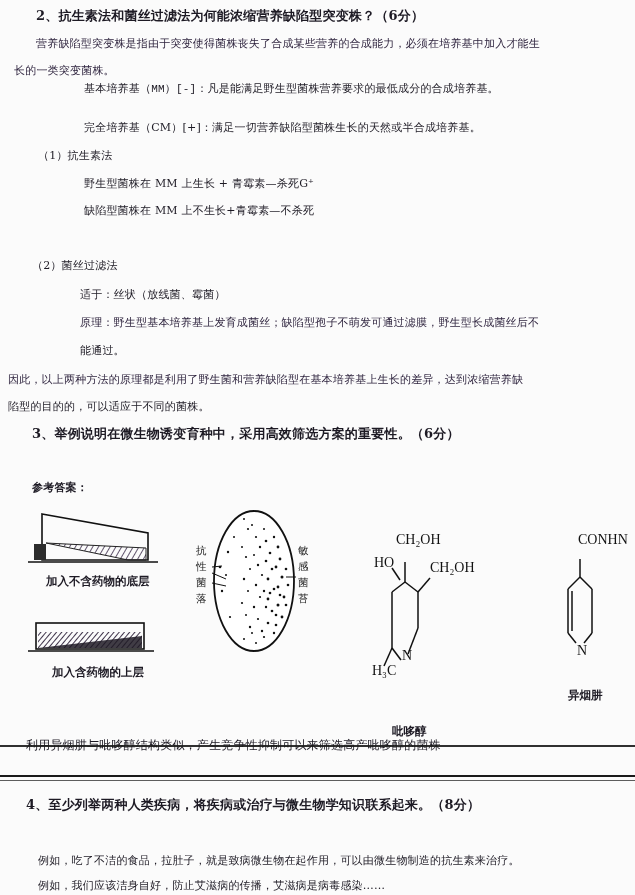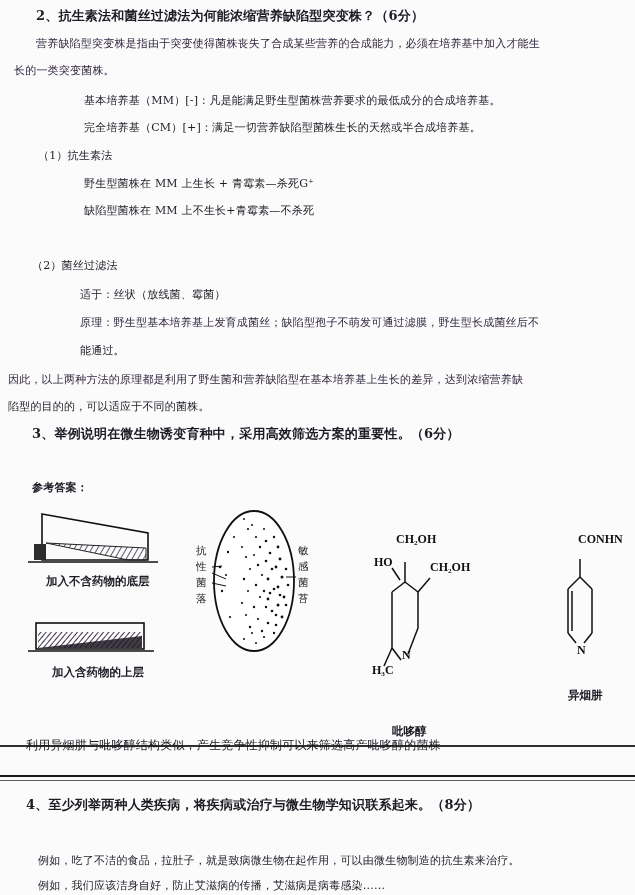--- a/index.html
+++ b/index.html
@@ -36,25 +36,24 @@
     .fig { position: absolute; }
     .caption {
       position: absolute;
       font-size: 11.5px;
       font-weight: bold;
       white-space: nowrap;
       font-family: "DejaVu Sans", "Liberation Sans", sans-serif;
     }
     .chem-label {
       position: absolute;
-      font-size: 12px;
+      font-size: 14px;
       font-family: "Liberation Serif", "DejaVu Serif", serif;
       white-space: nowrap;
       color: #111;
-      font-weight: bold;
     }
     .vert-label {
       position: absolute;
       font-size: 10.5px;
       font-weight: normal;
       width: 12px;
       line-height: 16px;
       font-family: "DejaVu Sans", "Liberation Sans", sans-serif;
       word-break: break-all;
       white-space: normal;
@@ -68,21 +67,21 @@
     }
   </style>
 </head>
 <body>
 
 <div class="page">
 
   <div class="line q-title" style="left:36px; top:8px;">2、抗生素法和菌丝过滤法为何能浓缩营养缺陷型突变株？（6分）</div>
   <div class="line tint" style="left:36px; top:36px;">营养缺陷型突变株是指由于突变使得菌株丧失了合成某些营养的合成能力，必须在培养基中加入才能生</div>
   <div class="line tint" style="left:14px; top:63px;">长的一类突变菌株。</div>
-  <div class="line" style="left:84px; top:93px;">基本培养基（MM）[-]：凡是能满足野生型菌株营养要求的最低成分的合成培养基。</div>
+  <div class="line" style="left:84px; top:81px;font-family:Liberation Mono, monospace;">基本培养基（MM）[-]：凡是能满足野生型菌株营养要求的最低成分的合成培养基。</div>
   <div class="line" style="left:84px; top:120px;">完全培养基（CM）[+]：满足一切营养缺陷型菌株生长的天然或半合成培养基。</div>
 
   <div class="line" style="left:38px; top:148px;">（1）抗生素法</div>
   <div class="line" style="left:84px; top:176px;">野生型菌株在 MM 上生长 + 青霉素—杀死G⁺</div>
   <div class="line" style="left:84px; top:203px;">缺陷型菌株在 MM 上不生长+青霉素—不杀死</div>
 
   <div class="line" style="left:32px; top:258px;">（2）菌丝过滤法</div>
   <div class="line tint" style="left:80px; top:315px;">原理：野生型基本培养基上发育成菌丝；缺陷型孢子不萌发可通过滤膜，野生型长成菌丝后不</div>
   <div class="line" style="left:80px; top:287px;">适于：丝状（放线菌、霉菌）</div>
   <div class="line" style="left:80px; top:343px;">能通过。</div>

